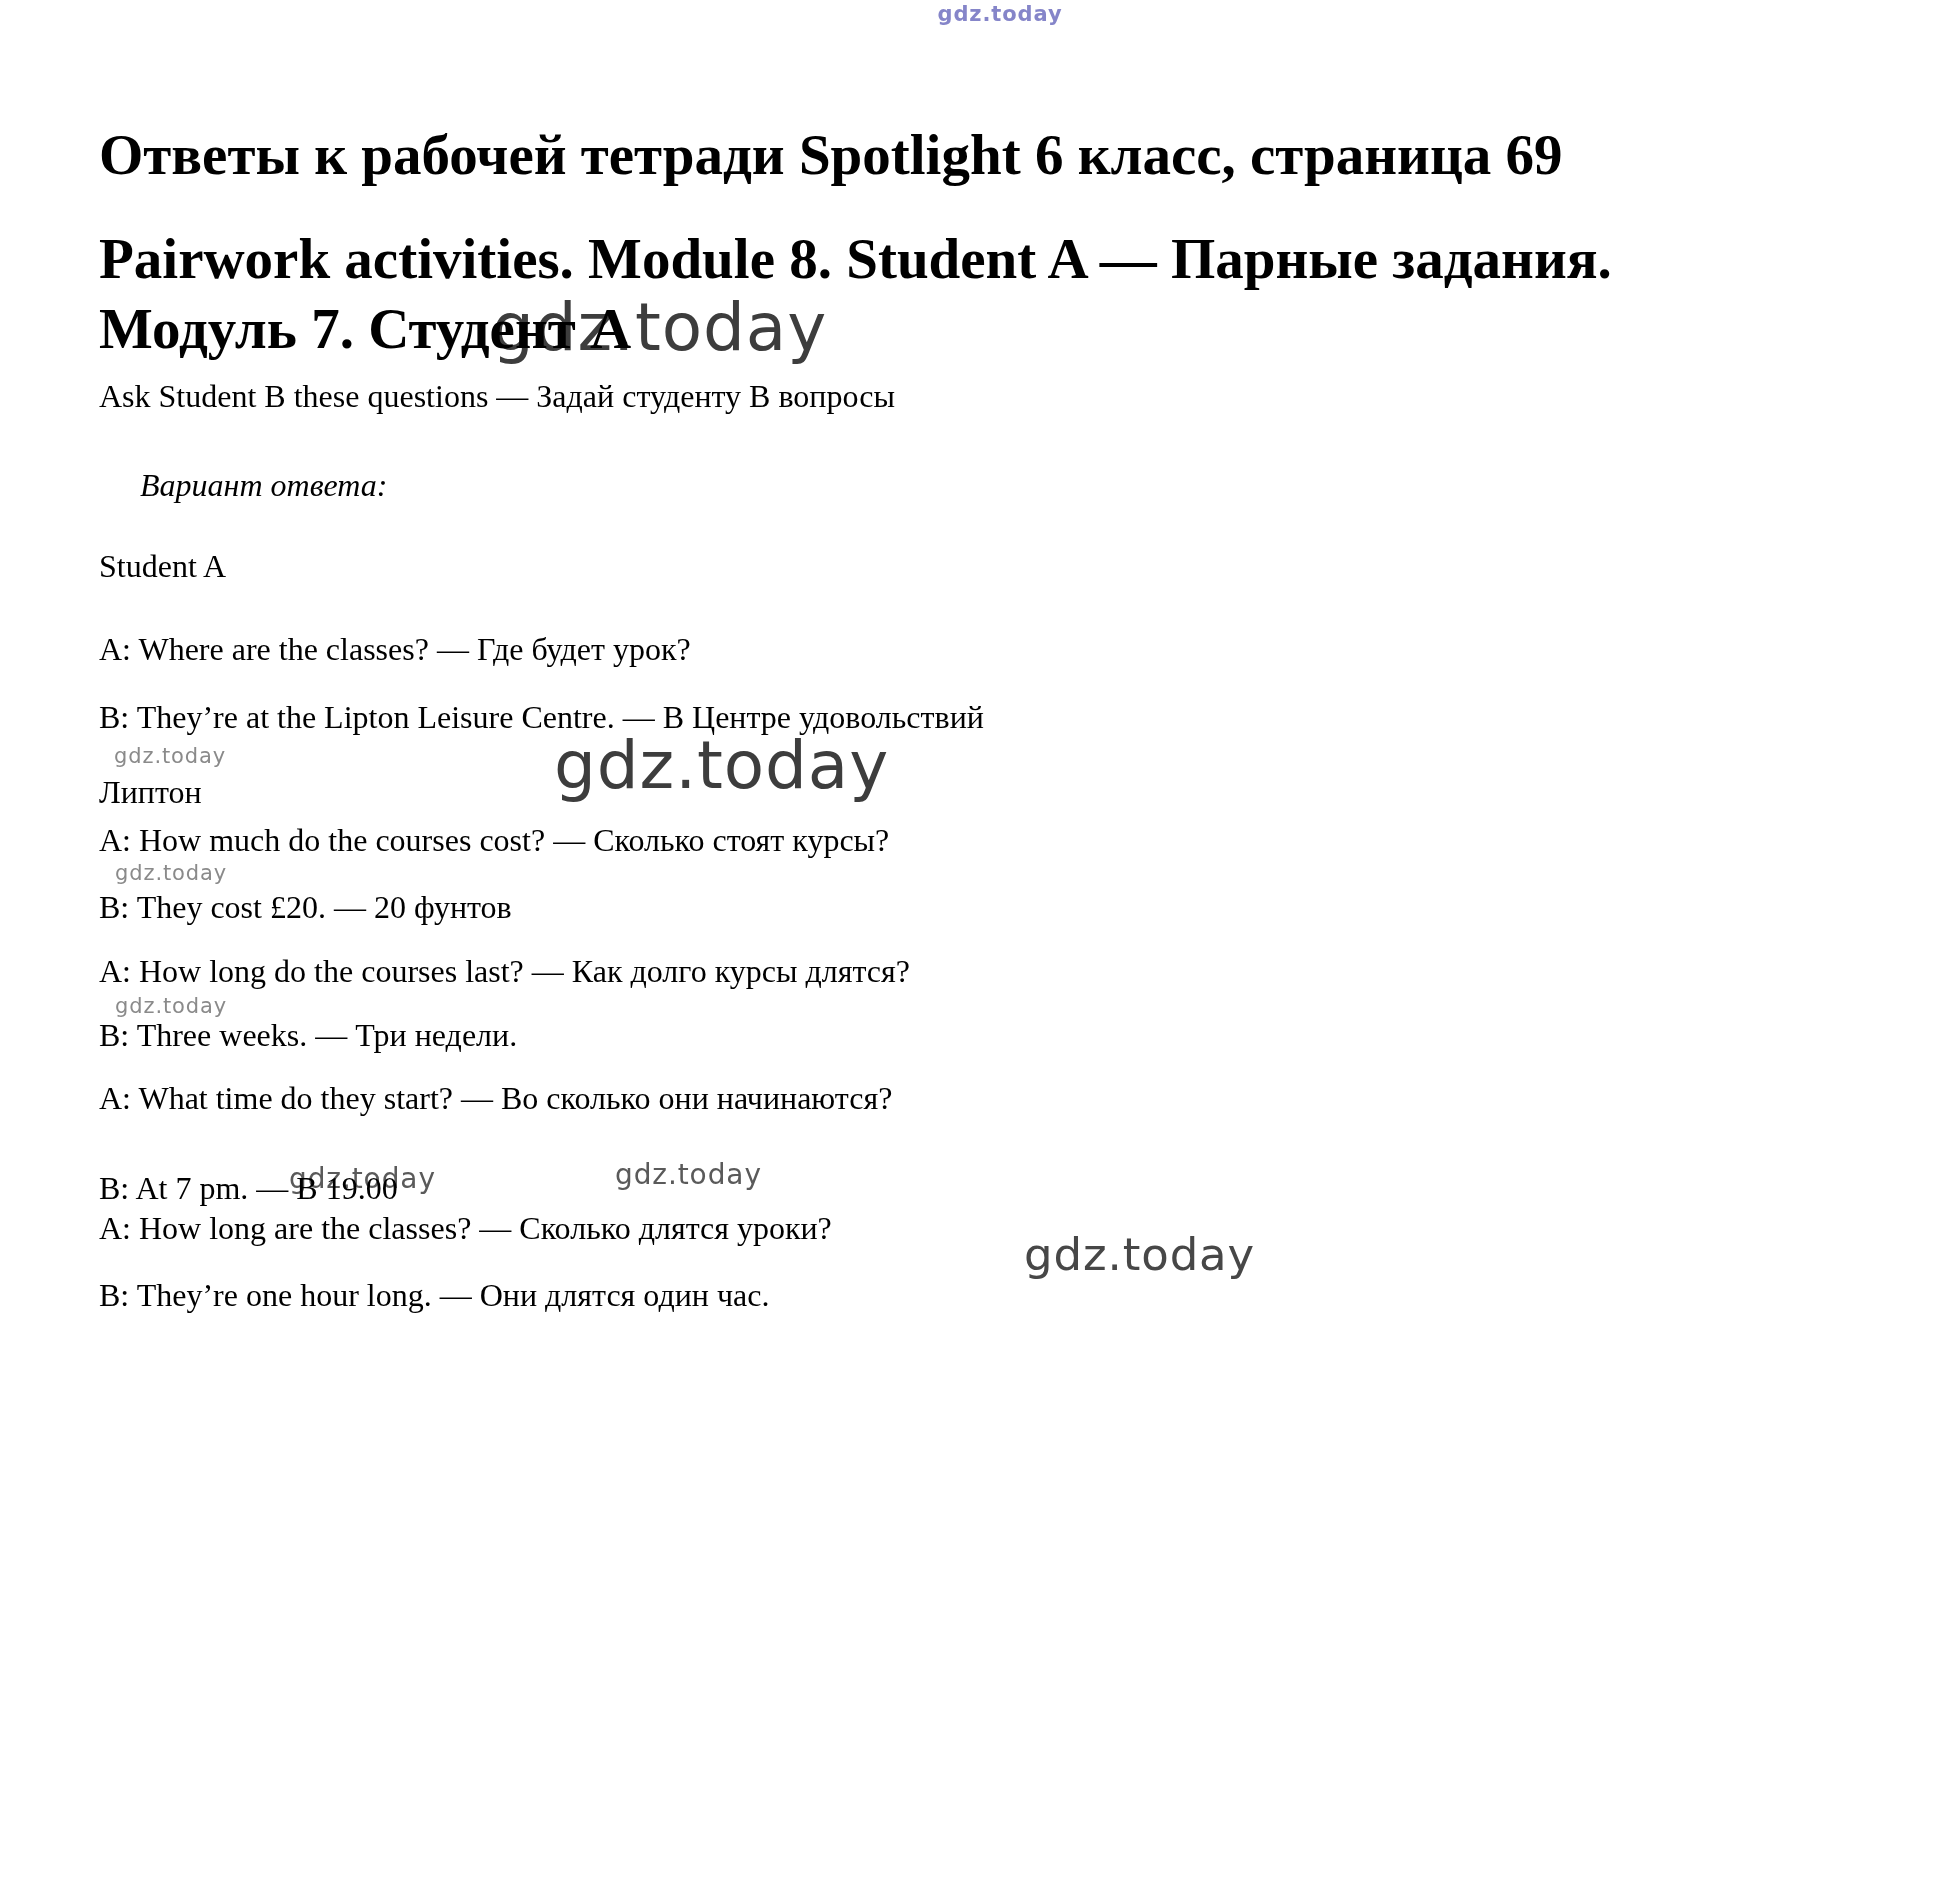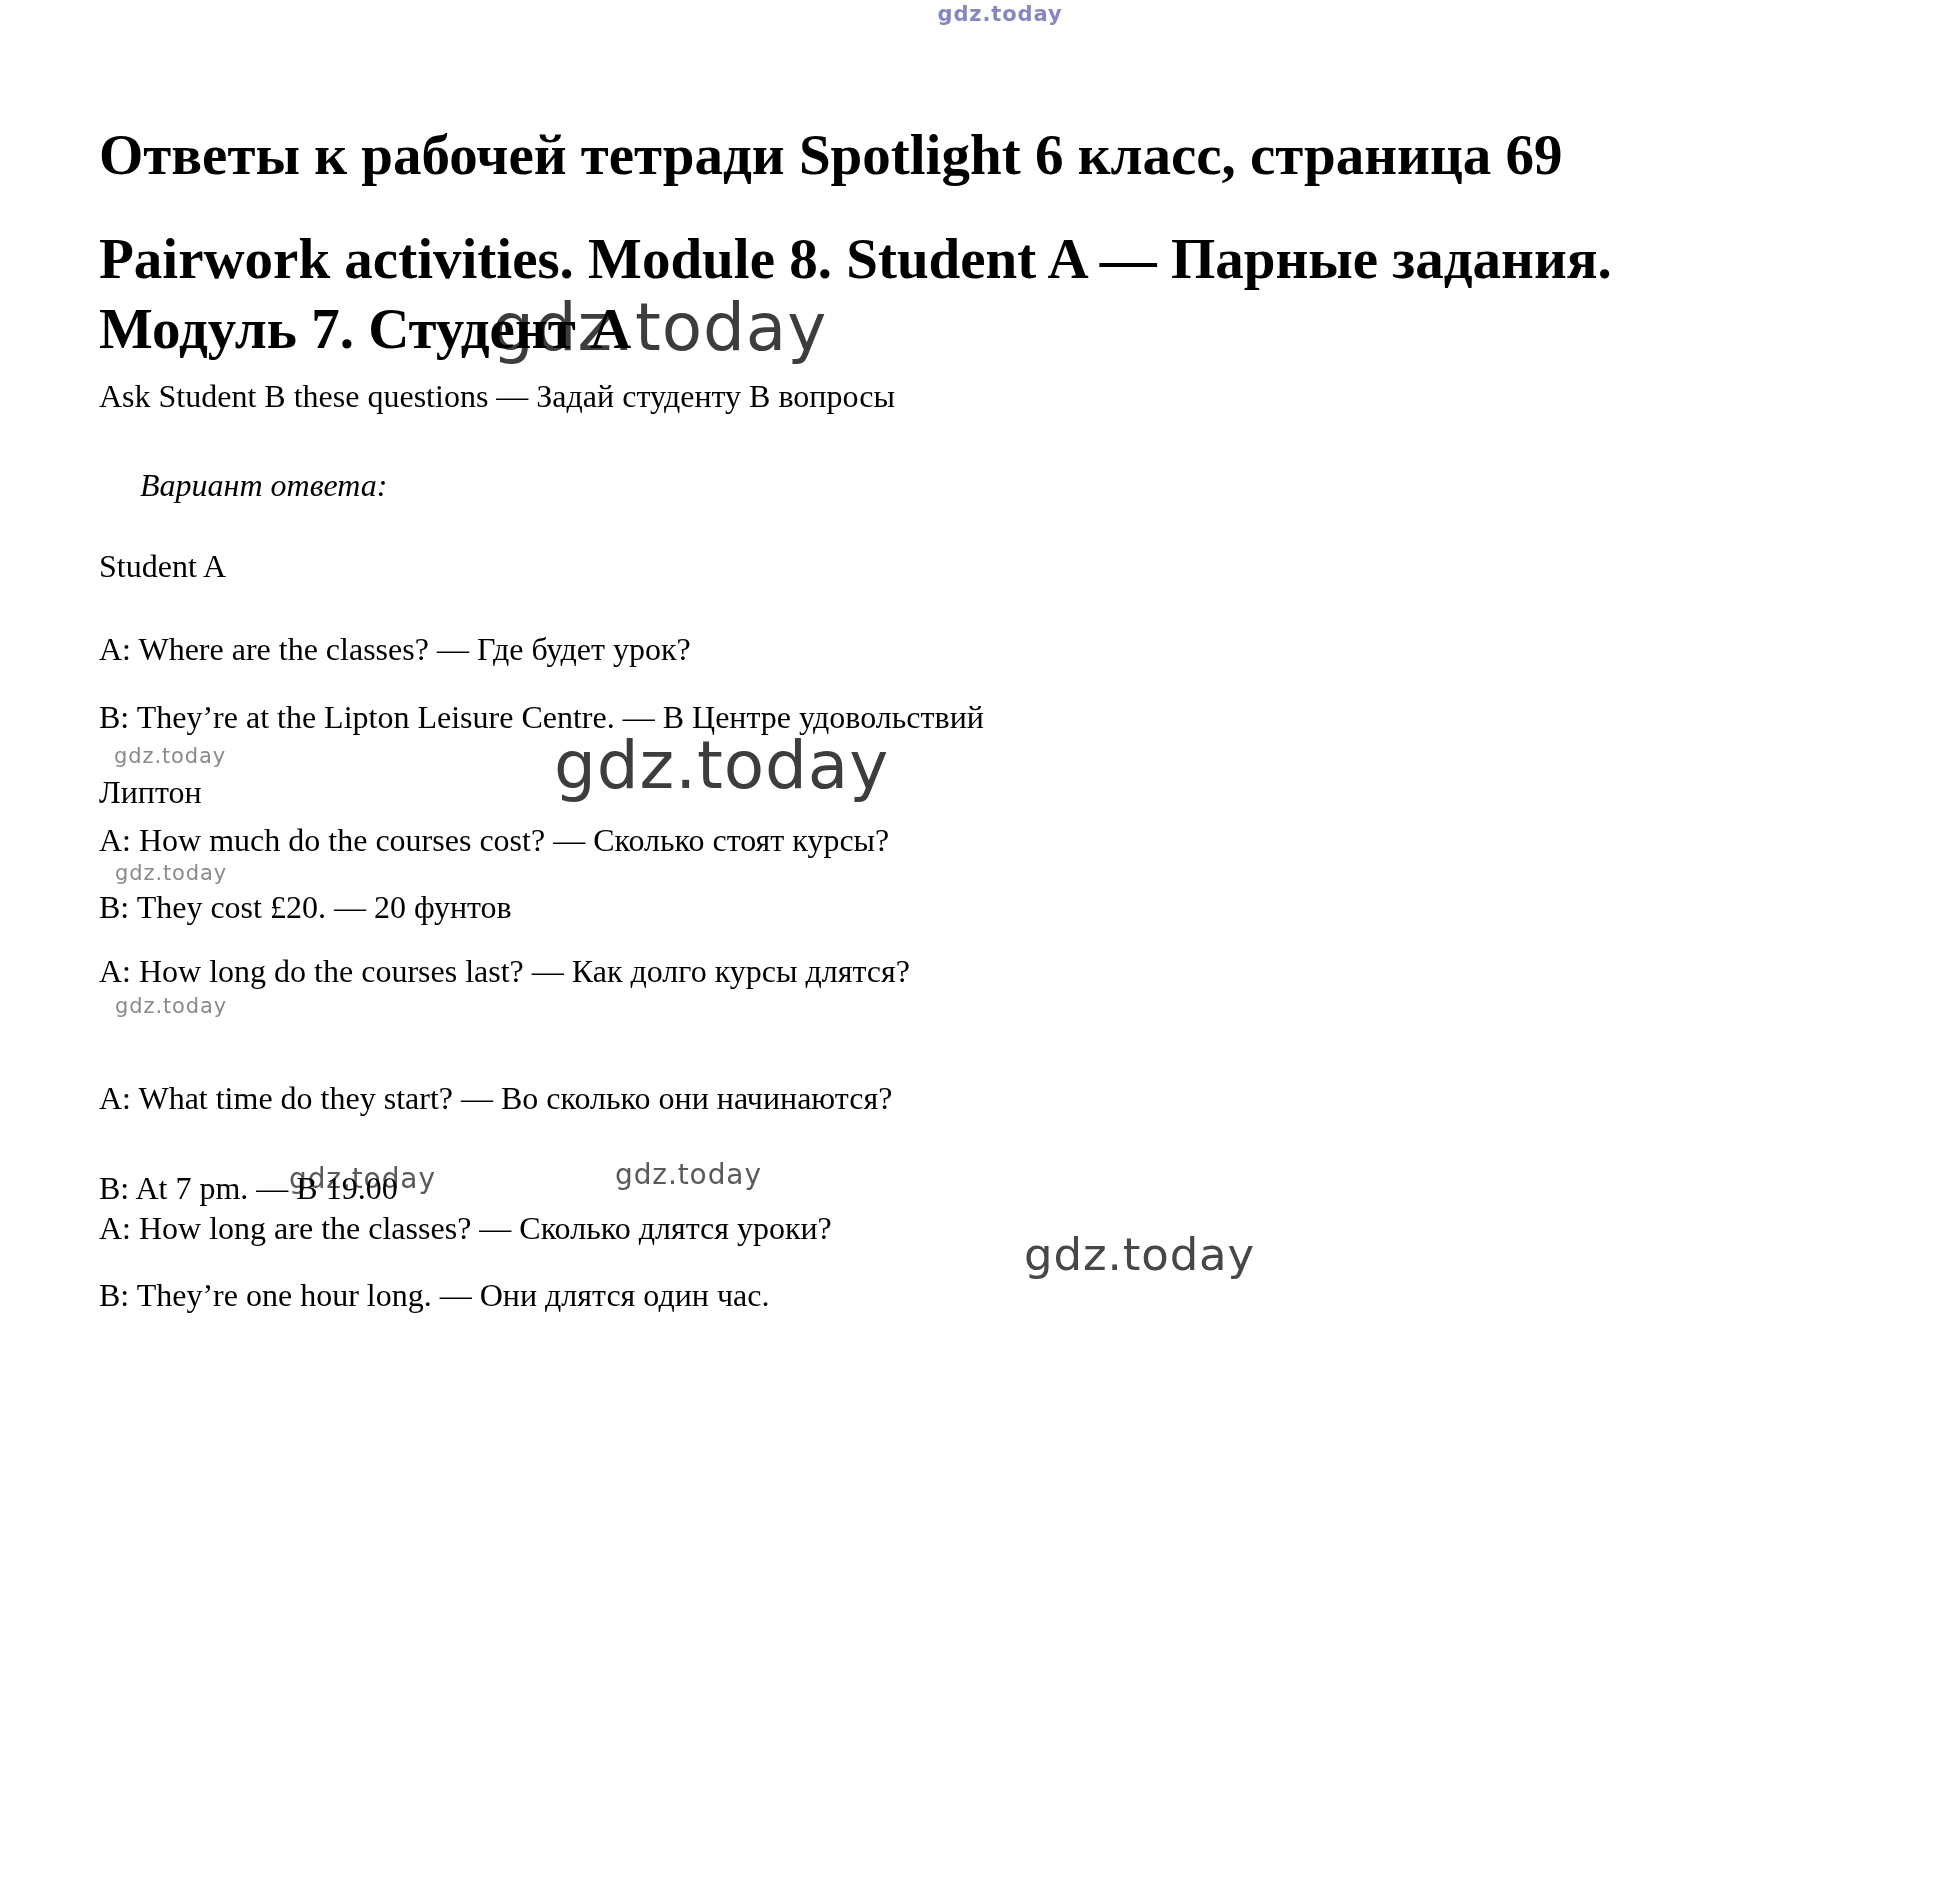--- a/index.html
+++ b/index.html
@@ -88,19 +88,20 @@
   <div class="line" style="top:377px;">Ask Student B these questions — Задай студенту В вопросы</div>
   <div class="line italic" style="top:466px;">Вариант ответа:</div>
   <div class="line" style="top:547px;">Student A</div>
 
   <div class="line" style="top:630px;">A: Where are the classes? — Где будет урок?</div>
   <div class="line" style="top:698px;">B: They’re at the Lipton Leisure Centre. — В Центре удовольствий</div>
   <div class="line" style="top:765px;margin-top:8px;">Липтон</div>
   <div class="line" style="top:821px;">A: How much do the courses cost? — Сколько стоят курсы?</div>
   <div class="line" style="top:888px;">B: They cost £20. — 20 фунтов</div>
   <div class="line" style="top:952px;">A: How long do the courses last? — Как долго курсы длятся?</div>
+  <div class="line" style="top:1016px;">B: Three weeks. — Три недели.</div>
   <div class="line" style="top:1079px;">A: What time do they start? — Во сколько они начинаются?</div>
   <div class="line" style="top:1145px;margin-top:24px;">B: At 7 pm. — В 19.00</div>
   <div class="line" style="top:1209px;">A: How long are the classes? — Сколько длятся уроки?</div>
   <div class="line" style="top:1276px;">B: They’re one hour long. — Они длятся один час.</div>
 
 </div>
 
 
 </body></html>

